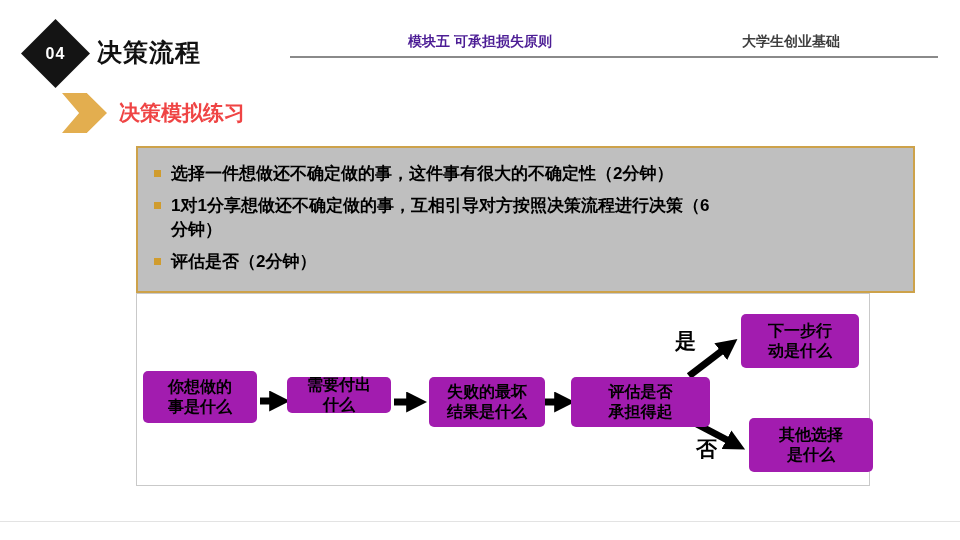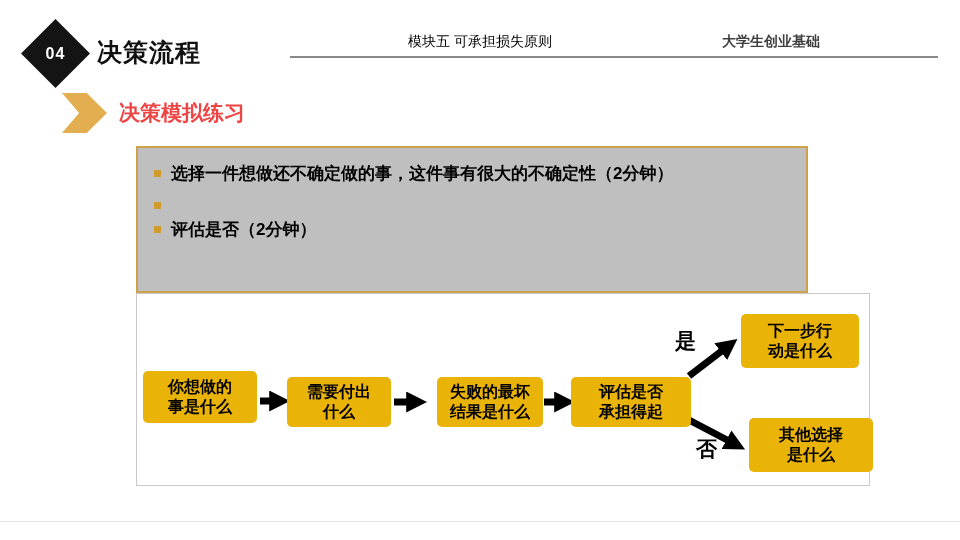--- a/index.html
+++ b/index.html
@@ -34,26 +34,26 @@
     left: 97px; top: 36px;
     font-size: 25px;
     font-weight: bold;
     color: #111;
     letter-spacing: 1px;
   }
   .hdr-module {
     position: absolute;
     left: 408px; top: 33px;
     font-size: 14px;
-    font-weight: normal;
-    color: #000000;
+    font-weight: bold;
+    color: #4c1d95;
   }
   .hdr-course {
     position: absolute;
-    left: 722px; top: 33px;
+    left: 742px; top: 33px;
     font-size: 14px;
     font-weight: bold;
     color: #3f3f3f;
   }
   .hdr-line {
     position: absolute;
     left: 290px; top: 56px;
     width: 648px; height: 2px;
     background: #8a8a8a;
   }
@@ -81,21 +81,21 @@
     margin-left: 12px;
     font-size: 21px;
     font-weight: bold;
     color: #ef4444;
   }
 
   
   .instructions {
     position: absolute;
     left: 136px; top: 146px;
-    width: 672px; height: 147px;
+    width: 779px; height: 147px;
     background: #bfbfbf;
     border: 2px solid #cda24a;
     padding: 14px 20px 10px 14px;
   }
   .inst-item {
     display: flex;
     align-items: flex-start;
     margin-bottom: 9px;
   }
   .bullet {
@@ -119,36 +119,36 @@
     width: 734px; height: 193px;
     background: #fff;
     border: 1px solid #c9c9c9;
   }
   .flow svg {
     position: absolute;
     left: 0; top: 0;
   }
   .fbox {
     position: absolute;
-    background: #eab308;
+    background: #a21caf;
     border-radius: 5px;
     display: flex;
     align-items: center;
     justify-content: center;
     text-align: center;
     font-size: 16px;
     font-weight: bold;
     line-height: 1.25;
     color: #000;
     white-space: pre-line;
   }
   .step1 { left: 6px;   top: 77px;  width: 114px; height: 52px; }
-  .step2 { left: 150px; top: 83px;  width: 104px; height: 50px; }
-  .step3 { left: 292px; top: 83px;  width: 106px; height: 50px; margin-left: 8px; }
-  .step4 { left: 434px; top: 83px;  width: 120px; height: 50px; }
+  .step2 { left: 150px; top: 83px;  width: 104px; height: 36px; }
+  .step3 { left: 292px; top: 83px;  width: 116px; height: 50px; }
+  .step4 { left: 434px; top: 83px;  width: 139px; height: 50px; }
   .yes-box { left: 604px; top: 20px;  width: 118px; height: 54px; }
   .no-box  { left: 612px; top: 124px; width: 124px; height: 54px; }
   .flabel {
     position: absolute;
     font-size: 21px;
     font-weight: bold;
     color: #000;
   }
   .yes-label { left: 538px; top: 33px; }
   .no-label  { left: 559px; top: 141px; }
@@ -172,20 +172,22 @@
     <div class="section-heading">决策模拟练习</div>
   </div>
 
   <div class="instructions">
     <div class="inst-item">
       <span class="bullet"></span>
       <span class="inst-text">选择一件想做还不确定做的事，这件事有很大的不确定性（2分钟）</span>
     </div>
     <div class="inst-item">
       <span class="bullet"></span>
+      <span class="inst-text">1对1分享想做还不确定做的事，互相引导对方按照决策流程进行决策（6
+分钟）</span>
     </div>
     <div class="inst-item">
       <span class="bullet"></span>
       <span class="inst-text">评估是否（2分钟）</span>
     </div>
   </div>
 
   <div class="flow">
     <svg width="732" height="191" viewBox="0 0 732 191">
       <defs>

